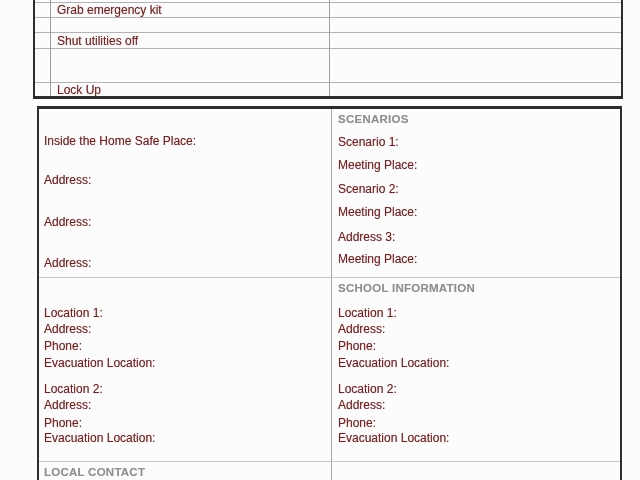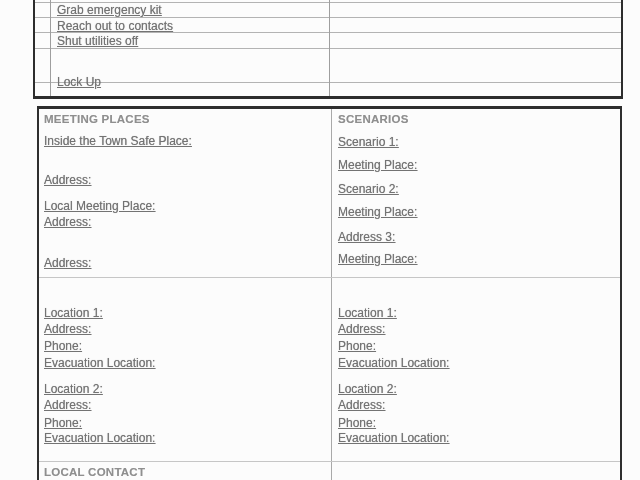--- a/index.html
+++ b/index.html
@@ -10,24 +10,23 @@
     background: #fcfcfc;
     font-family: "Liberation Sans", sans-serif;
     overflow: hidden;
   }
   
   .vline { position: absolute; width: 1px; }
   .hline { position: absolute; height: 1px; }
   .txt {
     position: absolute;
     font-size: 12px;
-    color: #737373;
+    color: #7f1d1d;
     white-space: nowrap;
     text-shadow: 0 0 0.7px rgba(70,70,70,0.55);
-    text-decoration: underline;
   }
   .wrapcell {
     white-space: normal;
     line-height: 16px;
   }
   .hdr {
     position: absolute;
     font-size: 11.5px;
     font-weight: 700;
     letter-spacing: 0.25px;
@@ -68,56 +67,54 @@
     <div class="hline rowline" style="top:2px"></div>
     <div class="hline rowline" style="top:17px"></div>
     <div class="hline rowline" style="top:32px"></div>
     <div class="hline rowline" style="top:48px"></div>
     <div class="hline rowline" style="top:82px"></div>
 
     <div class="vline colline" style="left:15px"></div>
     <div class="vline colline" style="left:294px"></div>
 
     <div class="txt" style="left:22px;top:3px">Grab emergency kit</div>
-    <div class="txt" style="left:22px;top:19px">Reach out to contacts</div>
     <div class="txt" style="left:22px;top:34px">Shut utilities off</div>
-    <div class="txt" style="left:22px;top:75px">Lock Up</div>
+    <div class="txt" style="left:22px;top:83px">Lock Up</div>
   </div>
 
   <div class="t2">
 
     <div class="vline colline" style="left:292px"></div>
 
     <div class="hline secline" style="top:168px"></div>
     <div class="hline secline" style="top:352px"></div>
 
-    <div class="hdr" style="left:5px;top:4px">MEETING PLACES</div>
-    <div class="txt" style="left:5px;top:25px">Inside the Town Safe Place:</div>
+    <div class="txt" style="left:5px;top:25px">Inside the Home Safe Place:</div>
     <div class="txt" style="left:5px;top:64px">Address:</div>
-    <div class="txt" style="left:5px;top:90px">Local Meeting Place:</div>
     <div class="txt" style="left:5px;top:106px">Address:</div>
     <div class="txt" style="left:5px;top:147px">Address:</div>
 
     <div class="hdr" style="left:299px;top:4px">SCENARIOS</div>
     <div class="txt" style="left:299px;top:26px">Scenario 1:</div>
     <div class="txt" style="left:299px;top:49px">Meeting Place:</div>
     <div class="txt" style="left:299px;top:73px">Scenario 2:</div>
     <div class="txt" style="left:299px;top:96px">Meeting Place:</div>
     <div class="txt" style="left:299px;top:121px">Address 3:</div>
     <div class="txt" style="left:299px;top:143px">Meeting Place:</div>
 
     <div class="txt" style="left:5px;top:197px">Location 1:</div>
     <div class="txt" style="left:5px;top:213px">Address:</div>
     <div class="txt" style="left:5px;top:230px">Phone:</div>
     <div class="txt" style="left:5px;top:247px">Evacuation Location:</div>
     <div class="txt" style="left:5px;top:273px">Location 2:</div>
     <div class="txt" style="left:5px;top:289px">Address:</div>
     <div class="txt" style="left:5px;top:307px">Phone:</div>
     <div class="txt" style="left:5px;top:322px">Evacuation Location:</div>
 
+    <div class="hdr" style="left:299px;top:173px">SCHOOL INFORMATION</div>
     <div class="txt" style="left:299px;top:197px">Location 1:</div>
     <div class="txt" style="left:299px;top:213px">Address:</div>
     <div class="txt" style="left:299px;top:230px">Phone:</div>
     <div class="txt" style="left:299px;top:247px">Evacuation Location:</div>
     <div class="txt" style="left:299px;top:273px">Location 2:</div>
     <div class="txt" style="left:299px;top:289px">Address:</div>
     <div class="txt" style="left:299px;top:307px">Phone:</div>
     <div class="txt" style="left:299px;top:322px">Evacuation Location:</div>
 
     <div class="hdr" style="left:5px;top:357px">LOCAL CONTACT</div>

